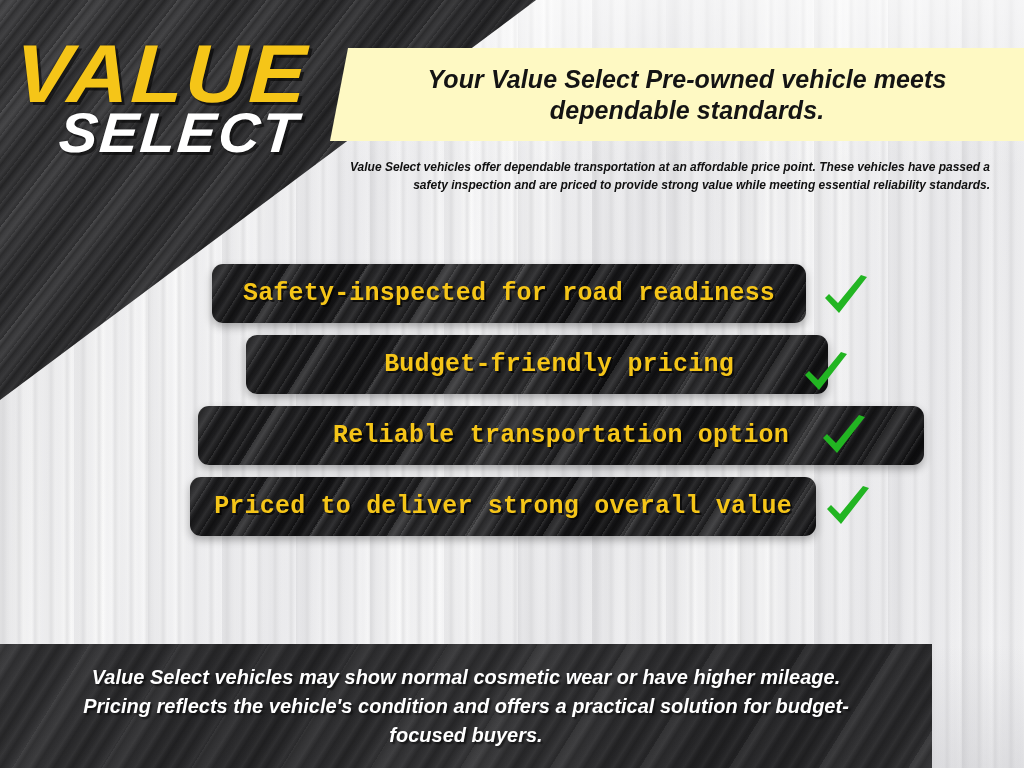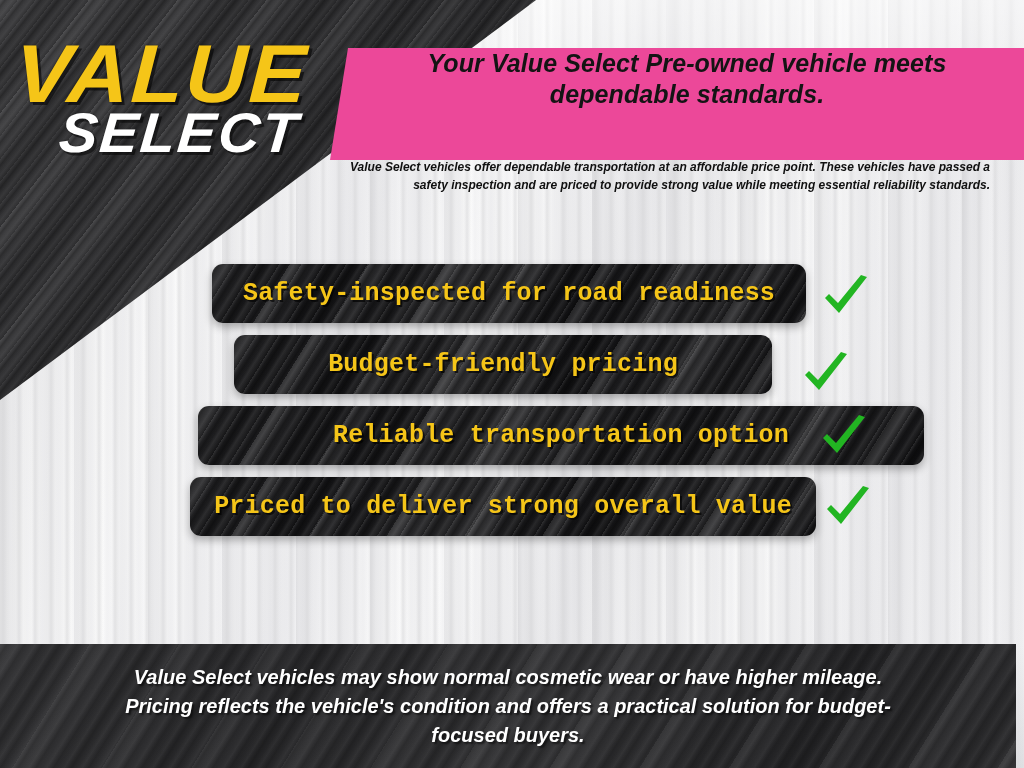--- a/index.html
+++ b/index.html
@@ -109,26 +109,26 @@
     letter-spacing: 2px;
     transform: skewX(-5deg) scaleX(1.03);
     text-shadow: 3px 3px 0 rgba(0,0,0,0.5), 0 0 2px rgba(0,0,0,0.45);
     font-family: "Liberation Sans", sans-serif;
   }
 
   
   .banner {
     position: absolute;
     left: 330px; top: 48px;
-    width: 694px; height: 112px;
-    background: #ec4899;
+    width: 694px; height: 93px;
+    background: #fef9c3;
     clip-path: polygon(18px 0, 100% 0, 100% 100%, 0 100%);
     z-index: 5;
     display: flex;
-    align-items: flex-start;
+    align-items: center;
     justify-content: center;
   }
   .banner-text {
     display: block;
     width: 600px;
     margin-left: 20px;
     text-align: center;
     color: #141414;
     font-size: 25px;
     line-height: 1.22;
@@ -206,34 +206,34 @@
   .check {
     position: absolute;
     top: 14px;
     width: 52px;
     height: 44px;
   }
 
   
   .row-0 .pill  { left: 212px; width: 594px; }
   .row-0 .check { left: 820px; top: 16px; }
-  .row-1 .pill  { left: 234px; width: 538px; }
+  .row-1 .pill  { left: 246px; width: 538px; padding-left: 44px; }
   .row-1 .check { left: 800px; top: 22px; }
   .row-2 .pill  { left: 198px; width: 726px; }
   .row-2 .check { left: 818px; top: 14px; }
   .row-3 .pill  { left: 146px; width: 724px; }
   .row-3 .check { left: 880px; top: 20px; }
   .row-4 .pill  { left: 190px; width: 626px; align-items: center; }
   .row-4 .check { left: 822px; top: 14px; }
 
   
   .footer {
     position: absolute;
     left: 0; bottom: 0;
-    width: 1016px; height: 124px;
+    width: 932px; height: 124px;
     z-index: 7;
     display: flex;
     align-items: center;
     justify-content: center;
     background:
       repeating-linear-gradient(
         122deg,
         rgba(255,255,255,0.045) 0px,
         rgba(255,255,255,0.0) 3px,
         rgba(0,0,0,0.16) 6px,

